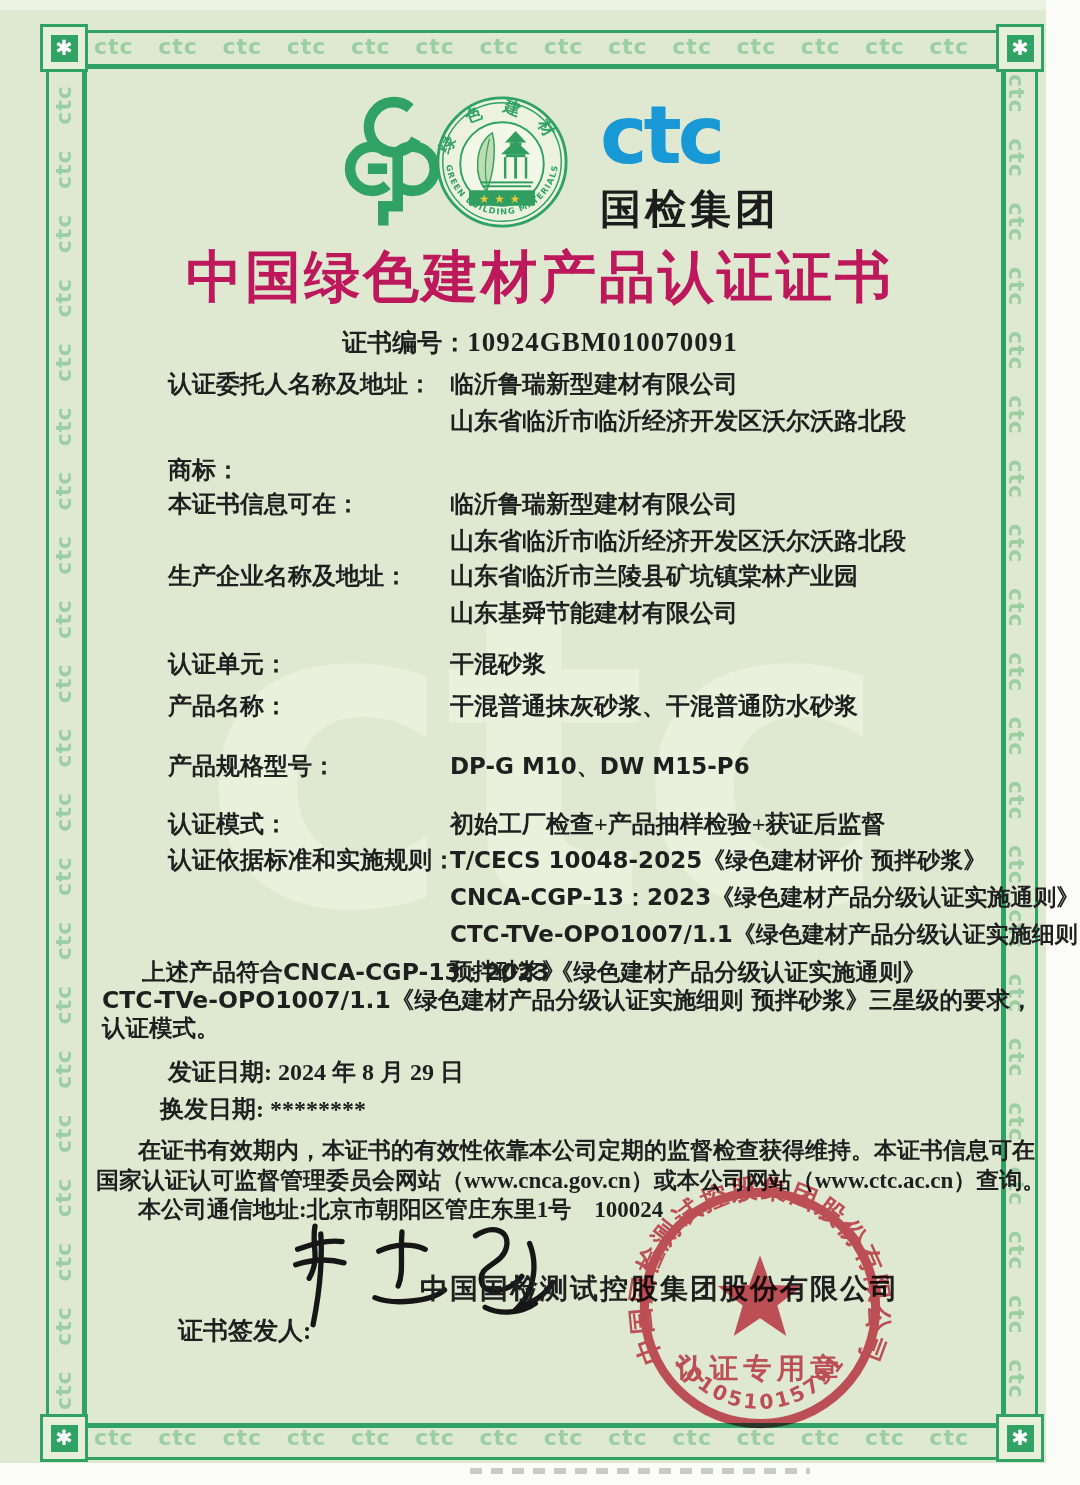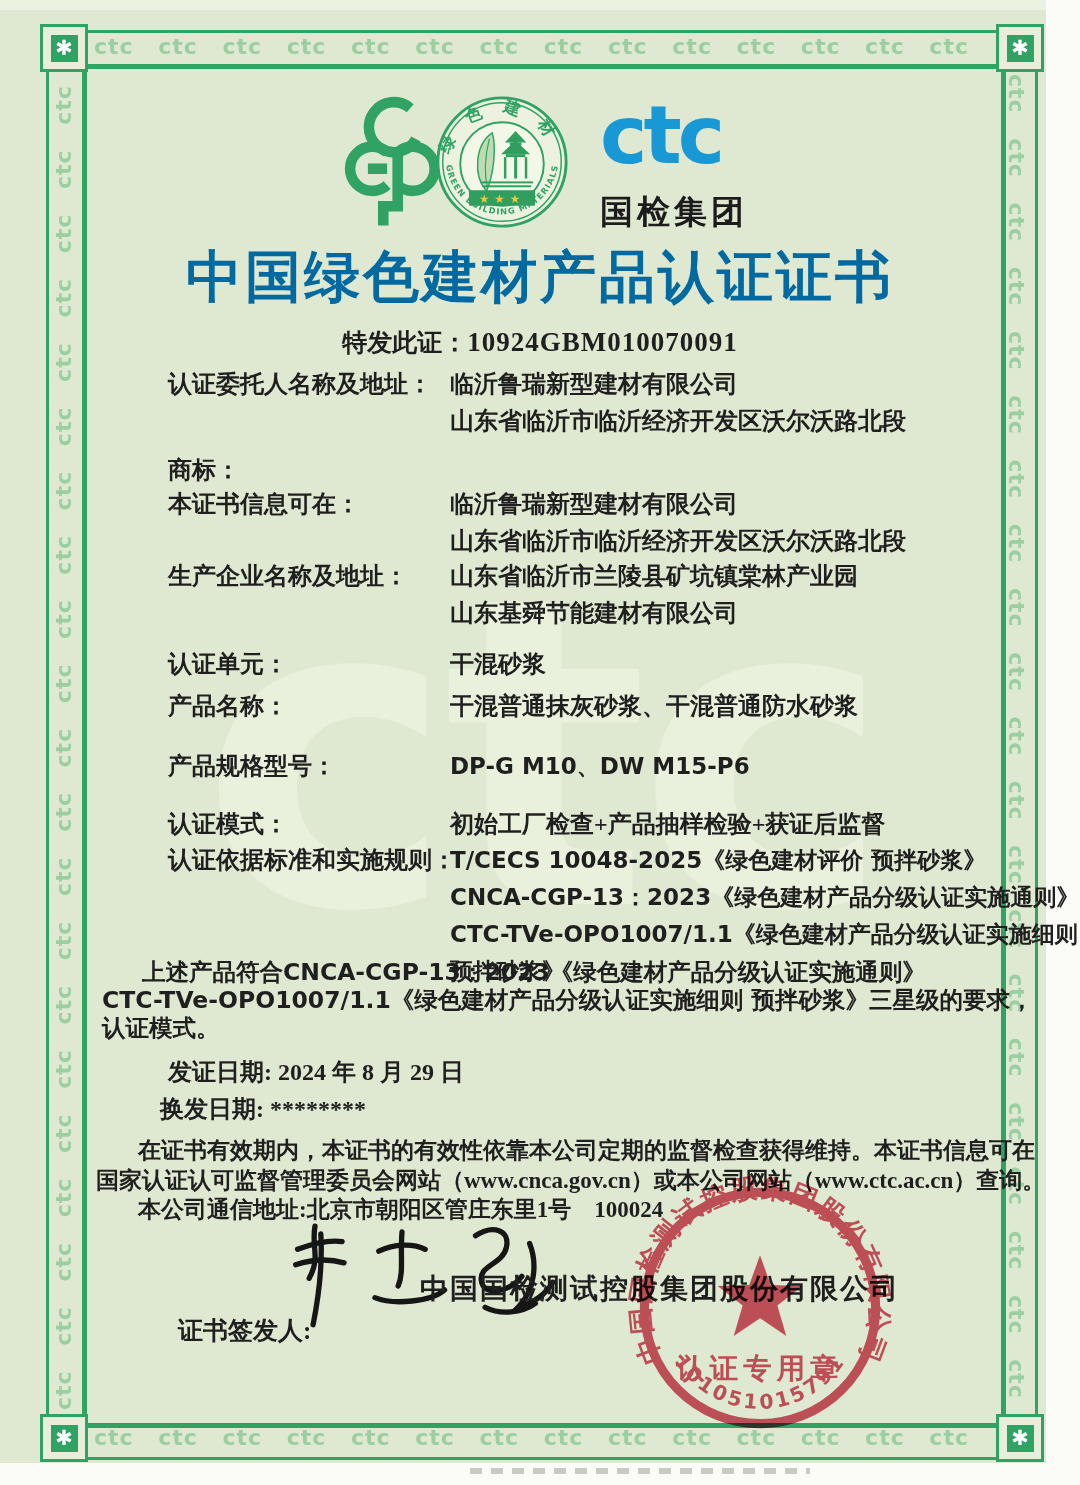--- a/index.html
+++ b/index.html
@@ -31,25 +31,25 @@
              color:#e9f0db;letter-spacing:-12px;}
 
   .z{position:absolute;z-index:1;}
 
   
   .gp-logo{left:340px;top:94px;}
   .badge{left:434px;top:94px;}
   .ctclogo{left:600px;top:98px;width:200px;}
   .ctc-word{font-family:"DejaVu Sans","Liberation Sans",sans-serif;font-weight:900;font-size:80px;
             line-height:76px;color:#1899d6;letter-spacing:-4px;}
-  .ctc-sub{font-family:"DejaVu Sans","Liberation Sans",sans-serif;font-weight:900;font-size:33px;
-            color:#1c1c1c;letter-spacing:4px;margin-top:16px;}
+  .ctc-sub{font-family:"DejaVu Sans","Liberation Sans",sans-serif;font-weight:900;font-size:41px;
+            color:#1c1c1c;letter-spacing:4px;margin-top:8px;}
 
   .title{left:0;top:240px;width:100%;text-align:center;font-size:56px;font-weight:bold;
-         color:#0369a1;letter-spacing:3px;}
+         color:#be185d;letter-spacing:3px;}
 
   .certno{left:0;top:326px;width:100%;text-align:center;font-size:25px;font-weight:bold;}
   .certno .num{font-size:27px;letter-spacing:1px;}
 
   .row{left:168px;width:780px;font-size:24px;font-weight:bold;line-height:37px;}
   .row .lbl{position:absolute;left:0;top:0;white-space:nowrap;}
   .row .val{position:absolute;left:282px;top:0;white-space:nowrap;}
   .latin{font-family:"DejaVu Sans","Liberation Sans",sans-serif;font-size:23px;}
 
   .statement{left:102px;top:958px;width:890px;font-size:23.5px;font-weight:bold;line-height:28px;
@@ -144,21 +144,21 @@
     <text x="70" y="112" text-anchor="middle" font-size="12" letter-spacing="5" fill="#f2c63d">★★★</text>
   </svg>
 
   <div class="z ctclogo">
     <div class="ctc-word">ctc</div>
     <div class="ctc-sub">国检集团</div>
   </div>
 
   <div class="z title">中国绿色建材产品认证证书</div>
   <div class="z certno">
-    <span>特发此证：</span><span class="num">10924GBM010070091</span>
+    <span>证书编号：</span><span class="num">10924GBM010070091</span>
   </div>
 
   <div class="z row" style="top:366px">
     <span class="lbl">认证委托人名称及地址：</span>
     <div class="val">
         <div>临沂鲁瑞新型建材有限公司</div>
         <div>山东省临沂市临沂经济开发区沃尔沃路北段</div>
       </div>
   </div>
   <div class="z row" style="top:452px">

